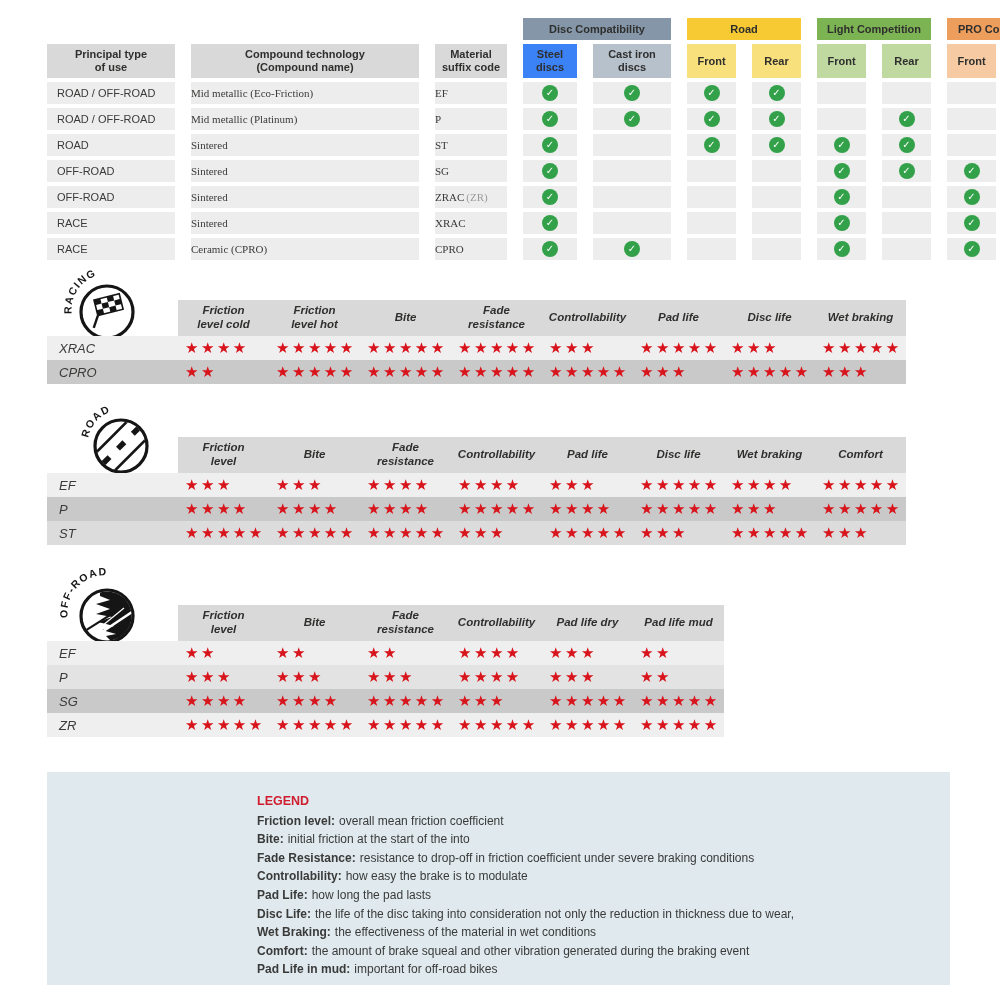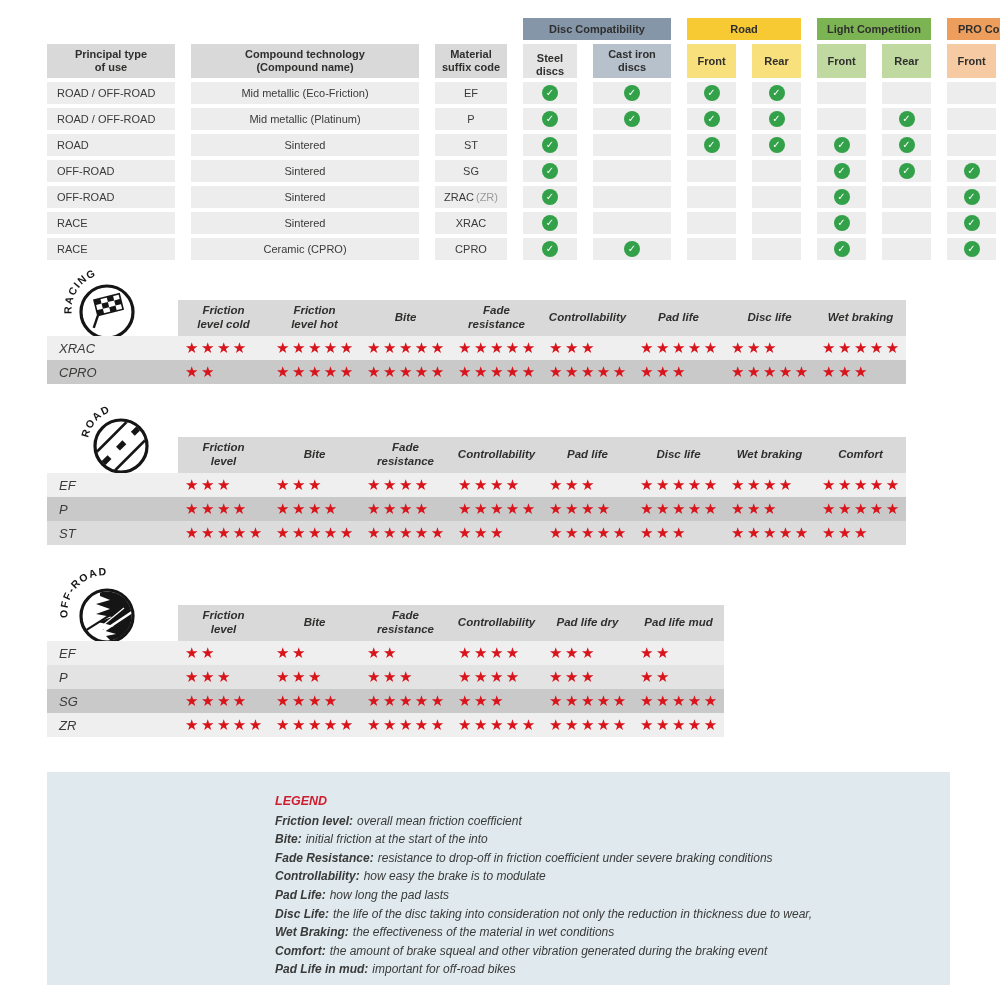--- a/index.html
+++ b/index.html
@@ -18,21 +18,21 @@
     grid-template-rows:22px 34px repeat(7,22px);
     gap:4px 16px;
   }
   .cg-spacer{background:transparent;}
   .cg-group{display:flex;align-items:center;justify-content:center;
     font-size:11px;font-weight:bold;color:#2f2f2e;}
   .cg-head{display:flex;align-items:center;justify-content:center;text-align:center;
     font-size:11px;font-weight:bold;line-height:1.18;color:#2f2f2e;white-space:pre-line;}
   .cg-cell{background:#ededed;display:flex;align-items:center;font-size:11px;}
   .cg-use{padding-left:10px;}
-  .cg-tech,.cg-code{justify-content:center;text-align:center;}
+  .cg-tech,.cg-code{text-align:center;font-family:Liberation Serif, serif;}
   .code-note{color:#9b9b9b;margin-left:2px;}
   .ccell{justify-content:center;}
   .check-icon{width:16px;height:16px;border-radius:50%;background:#33a149;
     display:flex;align-items:center;justify-content:center;}
   .check-icon::after{content:"\2713";color:#fff;font-size:10px;font-weight:bold;line-height:1;}
 
   
   .rt{position:absolute;display:grid;font-style:italic;}
   .rt-corner{background:transparent;}
   .rt-head{height:36px;background:#d9d9d9;display:flex;align-items:center;justify-content:center;
@@ -47,21 +47,21 @@
 
   
   .sec-icon{position:absolute;}
   #racing-icon{left:58px;top:260px;}
   #road-icon{left:72px;top:394px;}
   #offroad-icon{left:56px;top:562px;}
   .arc-label{font-size:10.5px;font-weight:bold;letter-spacing:1.4px;fill:#151515;}
 
   
   .legend{position:absolute;left:47px;top:772px;width:903px;height:213px;background:#dfe9ee;}
-  .legend-inner{position:absolute;left:228px;top:20px;font-size:12px;line-height:18.6px;color:#3a3a39;font-style:italic;}
+  .legend-inner{position:absolute;left:210px;top:20px;font-size:12px;line-height:18.6px;color:#3a3a39;}
   .legend-title{color:#cf1d2e;font-weight:bold;font-size:12.5px;margin-bottom:1px;}
   .legend-term{font-weight:bold;}
   .legend-term::after{content:":";}
   .legend-text.after-term{margin-left:4px;}
 </style>
 </head>
 <body>
 
 <div class="page">
 
@@ -78,21 +78,21 @@
       </div>
       <div class="cg-group" style="background: rgb(238, 158, 92); grid-column: span 2;">
         <span>PRO Competition</span>
       </div>
       <div class="cg-head" style="background: rgb(217, 217, 217);"><span>Principal type
 of use</span></div>
       <div class="cg-head" style="background: rgb(217, 217, 217);"><span>Compound technology
 (Compound name)</span></div>
       <div class="cg-head" style="background: rgb(217, 217, 217);"><span>Material
 suffix code</span></div>
-      <div class="cg-head" style="background: #e5e5e5; align-items: flex-end;"><span>Steel
+      <div class="cg-head" style="background: #3b82f6;"><span>Steel
 discs</span></div>
       <div class="cg-head" style="background: rgb(183, 193, 203);"><span>Cast iron
 discs</span></div>
       <div class="cg-head" style="background: rgb(248, 224, 125);"><span>Front</span></div>
       <div class="cg-head" style="background: rgb(248, 224, 125);"><span>Rear</span></div>
       <div class="cg-head" style="background: rgb(192, 217, 160);"><span>Front</span></div>
       <div class="cg-head" style="background: rgb(192, 217, 160);"><span>Rear</span></div>
       <div class="cg-head" style="background: rgb(246, 203, 164);"><span>Front</span></div>
       <div class="cg-head" style="background: rgb(246, 203, 164);"><span>Rear</span></div>
       <div class="cg-cell cg-use">

